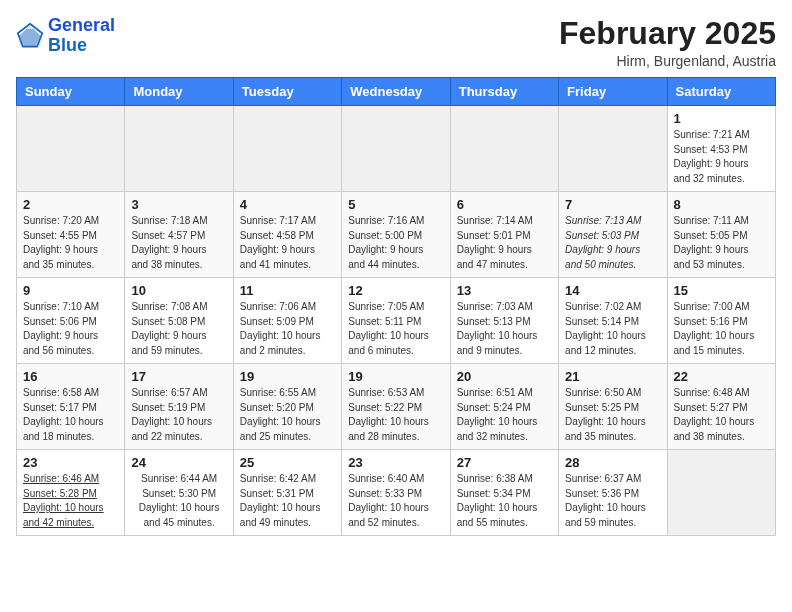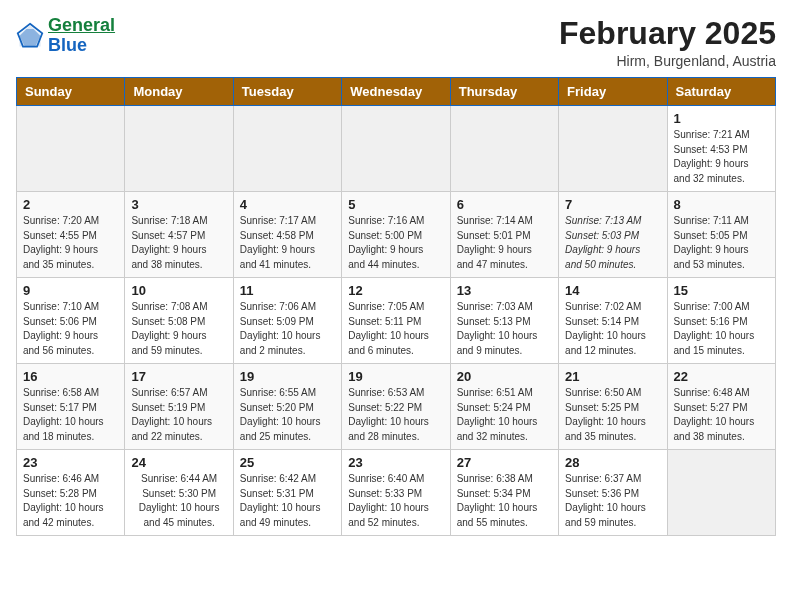--- a/index.html
+++ b/index.html
@@ -19,21 +19,21 @@
     .logo {
       display: flex;
       align-items: center;
       gap: 4px;
     }
     .logo-text {
       font-size: 18px;
       font-weight: bold;
       line-height: 1.1;
     }
-    .logo-general { color: #15803d; text-decoration: underline; }
+    .logo-general { color: #1d4ed8; }
     .logo-blue { color: #1565C0; }
     .logo-icon {
       width: 28px;
       height: 28px;
     }
     .title-block {
       text-align: right;
     }
     .month-title {
       font-size: 32px;
@@ -45,21 +45,21 @@
       font-size: 14px;
       color: #444;
       margin-top: 2px;
     }
     table {
       width: 100%;
       border-collapse: collapse;
       table-layout: fixed;
     }
     thead tr th {
-      background-color: #a16207;
+      background-color: #3b82f6;
       color: #fff;
       text-align: left;
       padding: 6px 8px;
       font-size: 13px;
       font-weight: bold;
       border: 1px solid #1565C0;
     }
     tbody tr td {
       border: 1px solid #ccc;
       vertical-align: top;
@@ -286,21 +286,21 @@
           <div class="day-number">22</div>
           <div class="day-info" style="white-space: pre-line;">Sunrise: 6:48 AM
 Sunset: 5:27 PM
 Daylight: 10 hours
 and 38 minutes.</div>
         </td>
       </tr>
       <tr>
         <td>
           <div class="day-number">23</div>
-          <div class="day-info" style="white-space: pre-line;">Sunrise: 6:46 AM
+          <div class="day-info" style="white-space: pre-line; text-decoration: underline;">Sunrise: 6:46 AM
 Sunset: 5:28 PM
 Daylight: 10 hours
 and 42 minutes.</div>
         </td>
         <td>
           <div class="day-number">24</div>
           <div class="day-info" style="white-space: pre-line; text-align: center;">Sunrise: 6:44 AM
 Sunset: 5:30 PM
 Daylight: 10 hours
 and 45 minutes.</div>

